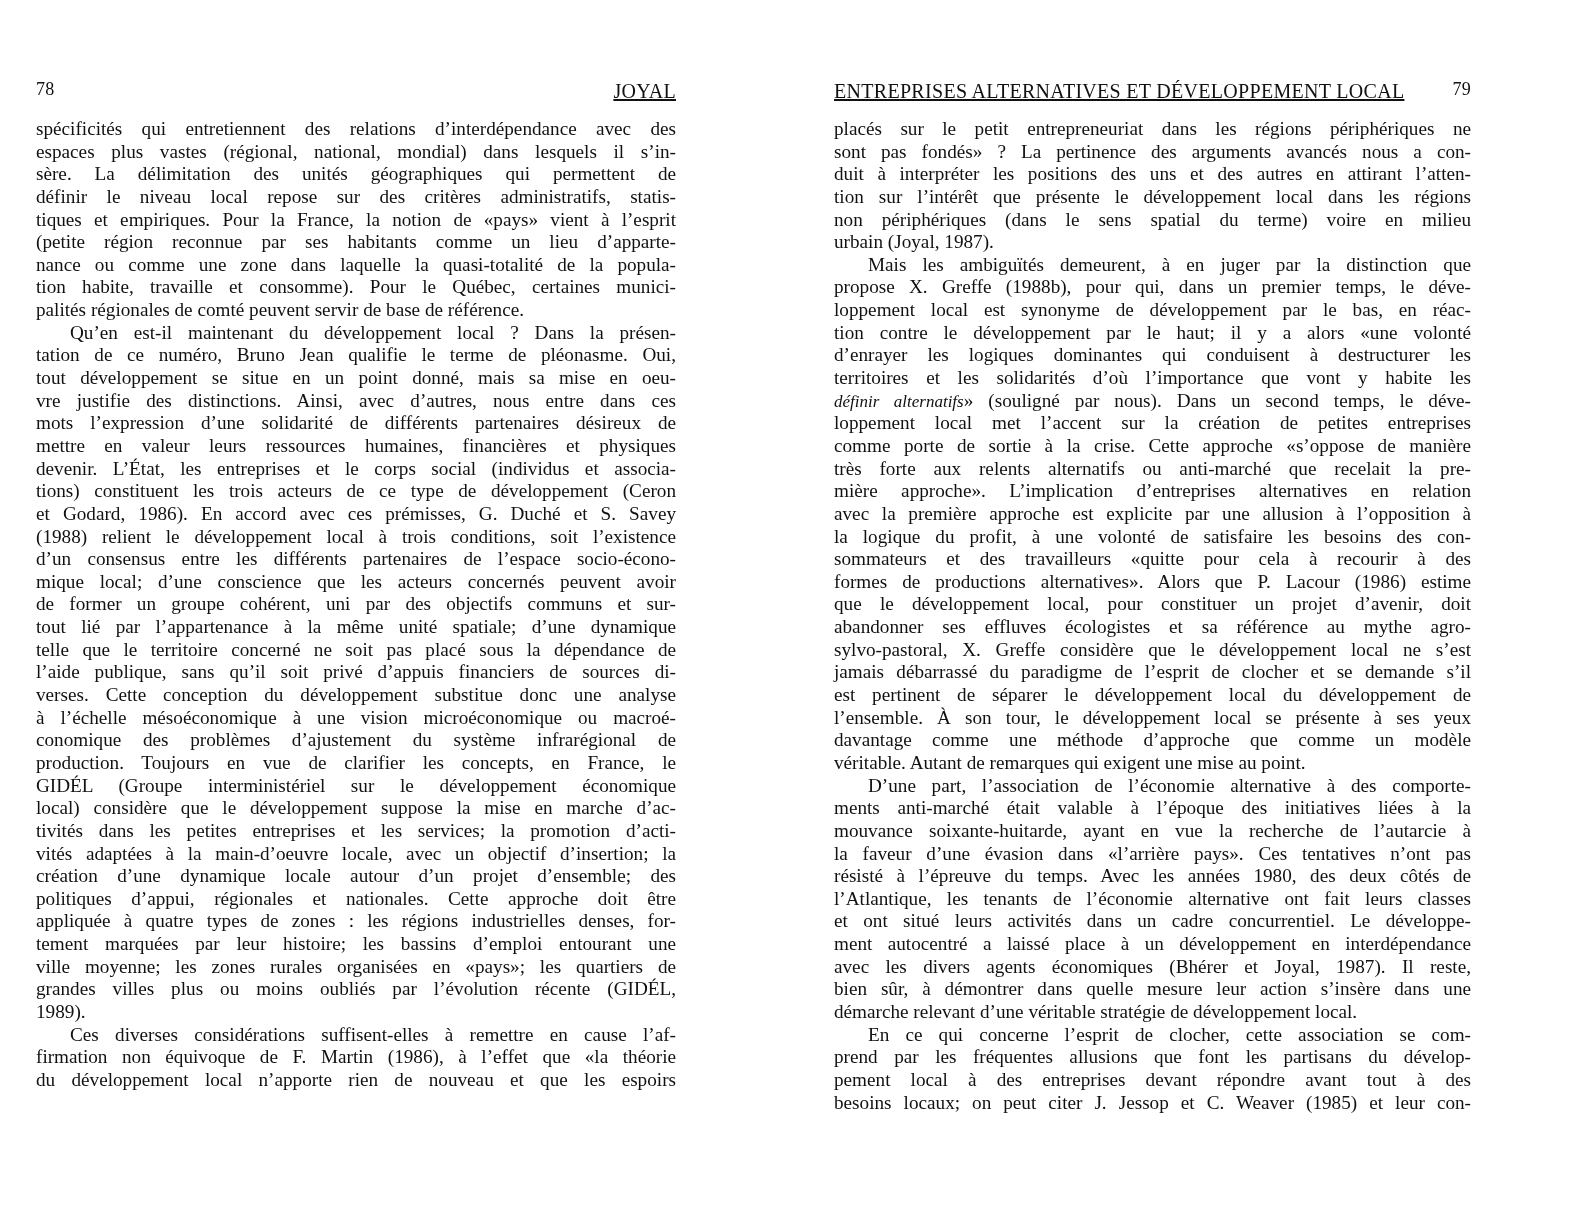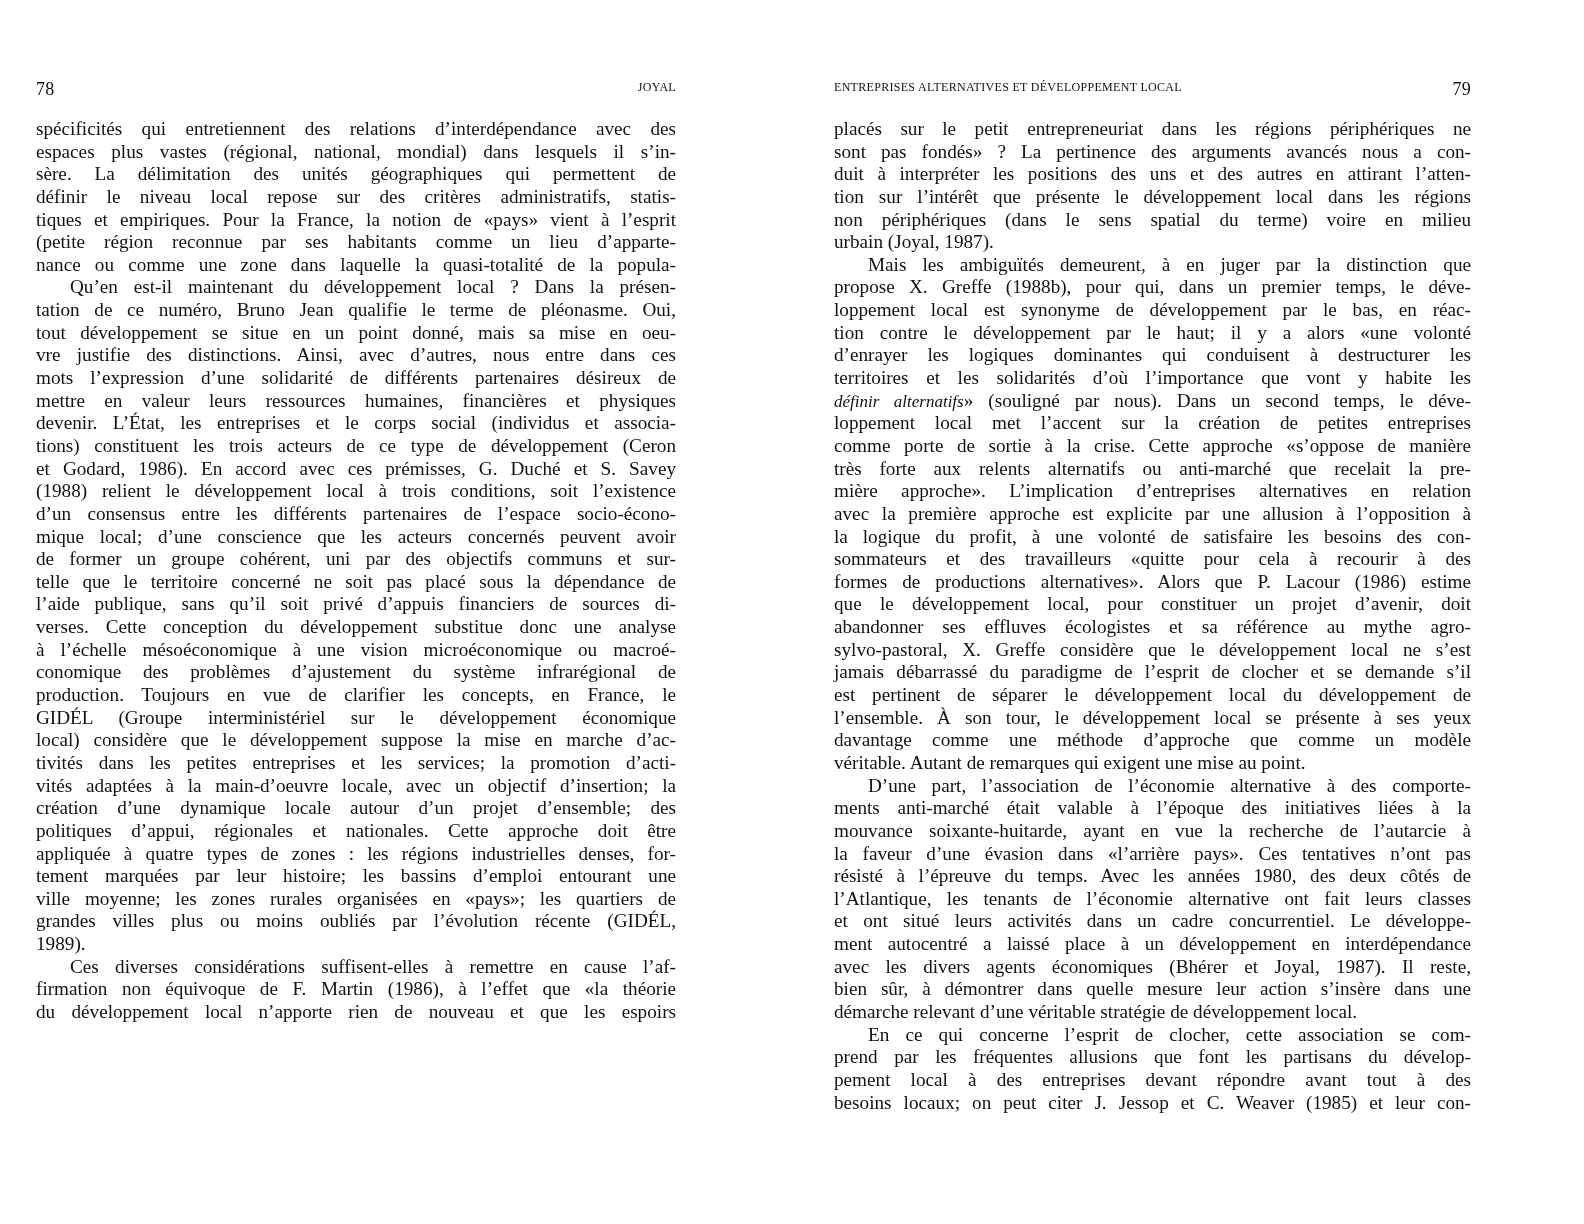--- a/index.html
+++ b/index.html
@@ -9,21 +9,21 @@
     color: #111111;
   }
   .page { position: absolute; top: 3px; height: 1224px; }
   .page-left  { left: 36px;  width: 640px; }
   .page-right { left: 834px; width: 637px; }
   .running-head {
     position: absolute; top: 76px; left: 0; right: 0; height: 24px;
     font-size: 17px; letter-spacing: 0.2px;
   }
   .running-head .num { position: absolute; top: 0; font-size: 18px; }
-  .running-head .title { position: absolute; top: 1px; font-size: 12px; letter-spacing: 0.3px; }
+  .running-head .title { position: absolute; top: 1px; font-size: 20px; letter-spacing: 0.3px; text-decoration: underline; }
   .page-left .running-head .num { left: 0; }
   .page-left .running-head .title { right: 0; }
   .page-right .running-head .num { right: 0; }
   .page-right .running-head .title { left: 0; }
   .body-text {
     position: absolute; top: 115px; left: 0; right: 0;
   }
   .line {
     display: block; height: 22.65px; line-height: 22.65px;
     font-size: 19.2px; white-space: nowrap;
@@ -43,35 +43,38 @@
   </div>
   <div class="body-text" id="left-body">
       <div>
         <span class="line">spécificités qui entretiennent des relations d’interdépendance avec des</span>
         <span class="line">espaces plus vastes (régional, national, mondial) dans lesquels il s’in-</span>
         <span class="line">sère. La délimitation des unités géographiques qui permettent de</span>
         <span class="line">définir le niveau local repose sur des critères administratifs, statis-</span>
         <span class="line">tiques et empiriques. Pour la France, la notion de «pays» vient à l’esprit</span>
         <span class="line">(petite région reconnue par ses habitants comme un lieu d’apparte-</span>
         <span class="line">nance ou comme une zone dans laquelle la quasi-totalité de la popula-</span>
+        <span class="line">tion habite, travaille et consomme). Pour le Québec, certaines munici-</span>
+        <span class="line last">palités régionales de comté peuvent servir de base de référence.</span>
       </div>
       <div>
         <span class="line indent">Qu’en est-il maintenant du développement local ? Dans la présen-</span>
         <span class="line">tation de ce numéro, Bruno Jean qualifie le terme de pléonasme. Oui,</span>
         <span class="line">tout développement se situe en un point donné, mais sa mise en oeu-</span>
         <span class="line">vre justifie des distinctions. Ainsi, avec d’autres, nous entre dans ces</span>
         <span class="line">mots l’expression d’une solidarité de différents partenaires désireux de</span>
         <span class="line">mettre en valeur leurs ressources humaines, financières et physiques</span>
         <span class="line">devenir. L’État, les entreprises et le corps social (individus et associa-</span>
         <span class="line">tions) constituent les trois acteurs de ce type de développement (Ceron</span>
         <span class="line">et Godard, 1986). En accord avec ces prémisses, G. Duché et S. Savey</span>
         <span class="line">(1988) relient le développement local à trois conditions, soit l’existence</span>
         <span class="line">d’un consensus entre les différents partenaires de l’espace socio-écono-</span>
         <span class="line">mique local; d’une conscience que les acteurs concernés peuvent avoir</span>
         <span class="line">de former un groupe cohérent, uni par des objectifs communs et sur-</span>
+        <span class="line">tout lié par l’appartenance à la même unité spatiale; d’une dynamique</span>
         <span class="line">telle que le territoire concerné ne soit pas placé sous la dépendance de</span>
         <span class="line">l’aide publique, sans qu’il soit privé d’appuis financiers de sources di-</span>
         <span class="line">verses. Cette conception du développement substitue donc une analyse</span>
         <span class="line">à l’échelle mésoéconomique à une vision microéconomique ou macroé-</span>
         <span class="line">conomique des problèmes d’ajustement du système infrarégional de</span>
         <span class="line">production. Toujours en vue de clarifier les concepts, en France, le</span>
         <span class="line">GIDÉL (Groupe interministériel sur le développement économique</span>
         <span class="line">local) considère que le développement suppose la mise en marche d’ac-</span>
         <span class="line">tivités dans les petites entreprises et les services; la promotion d’acti-</span>
         <span class="line">vités adaptées à la main-d’oeuvre locale, avec un objectif d’insertion; la</span>

